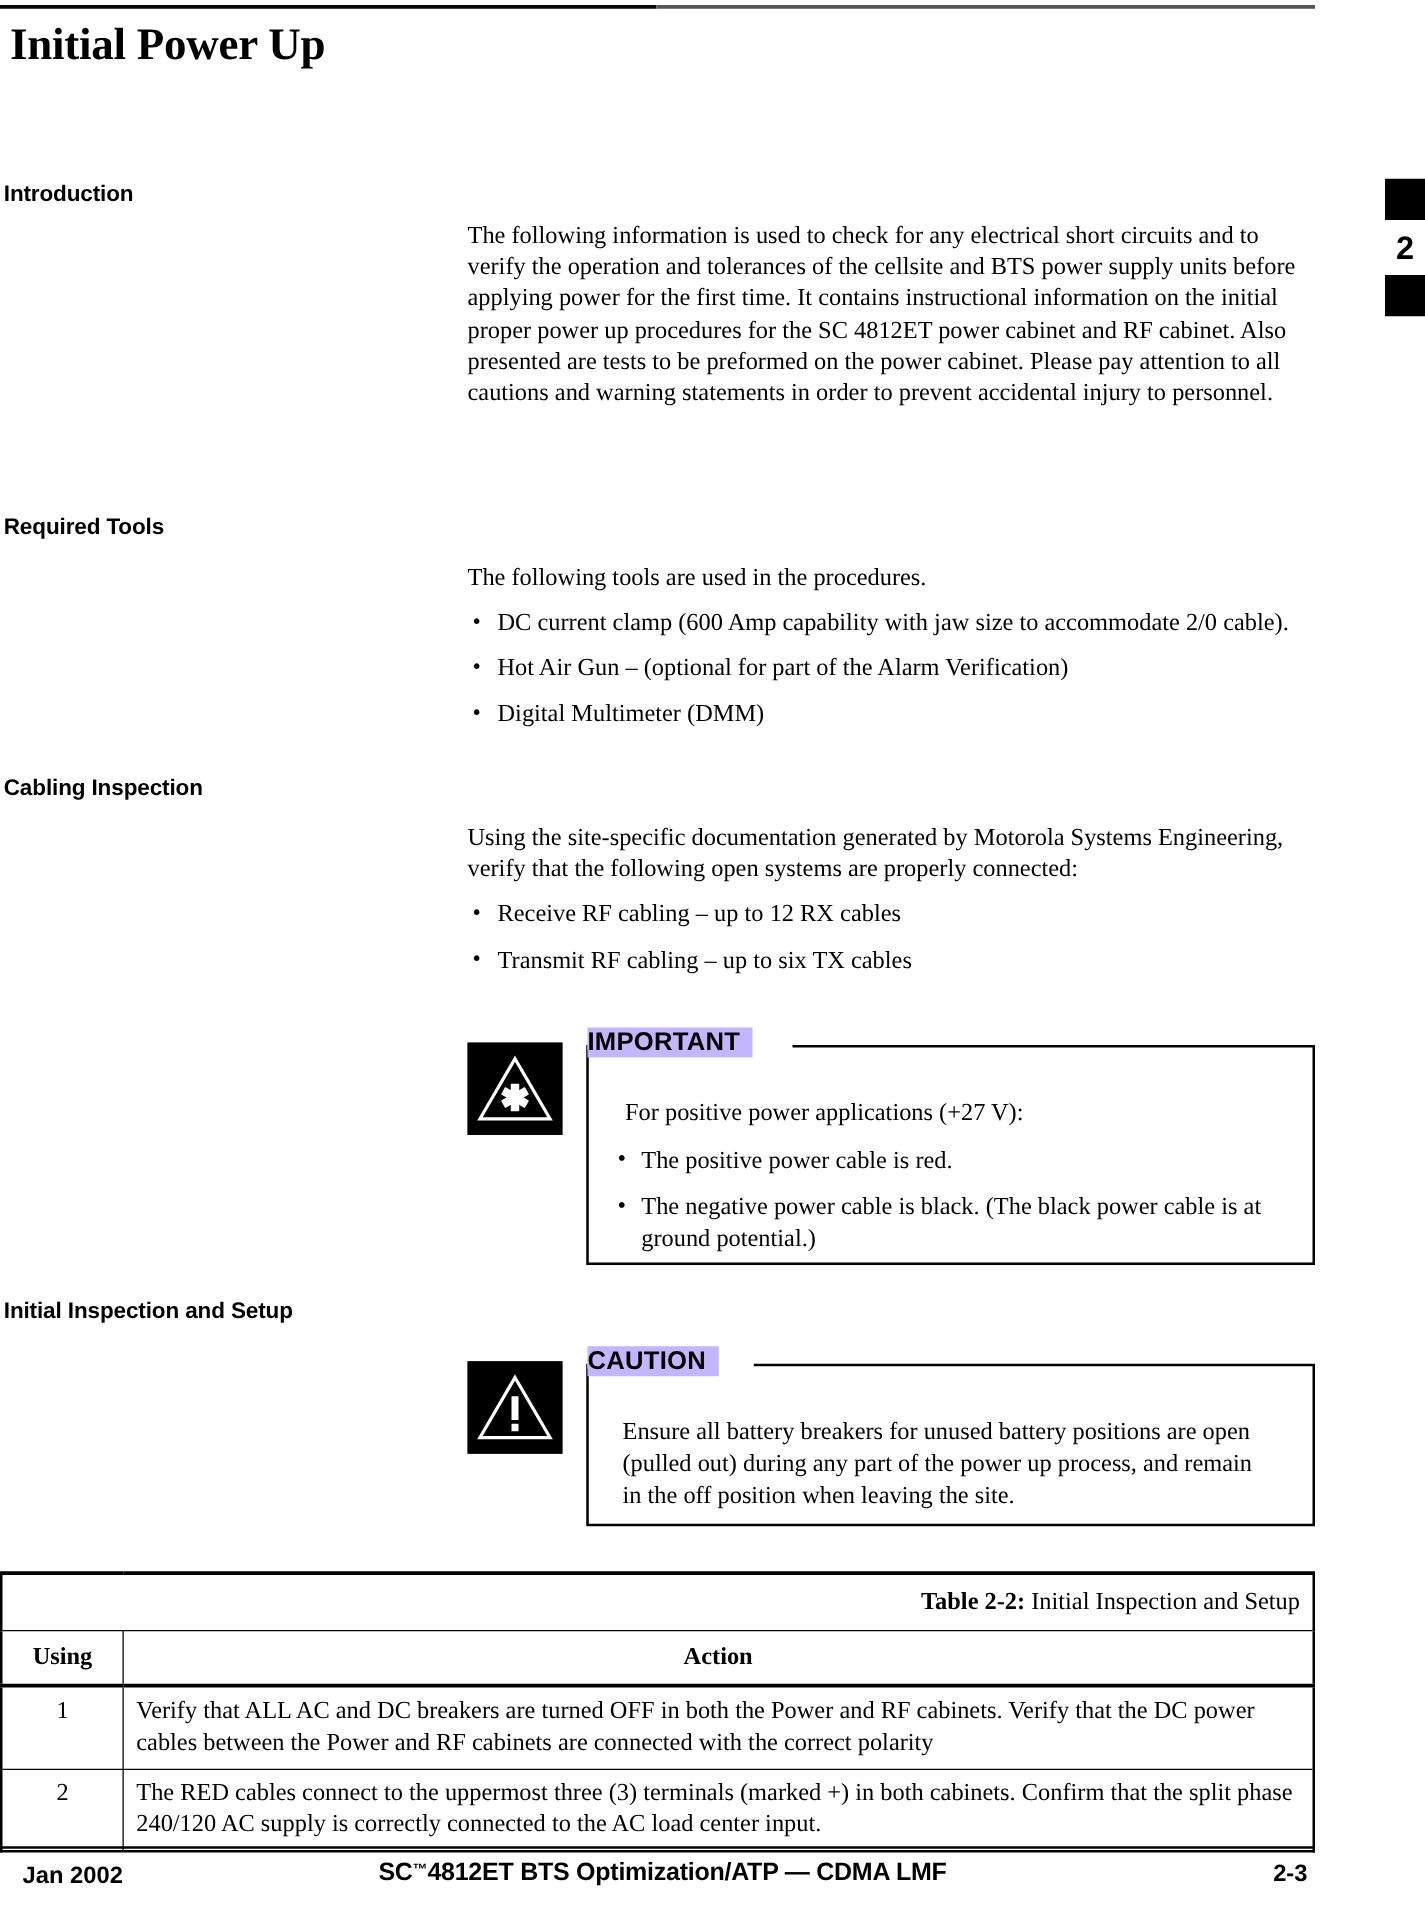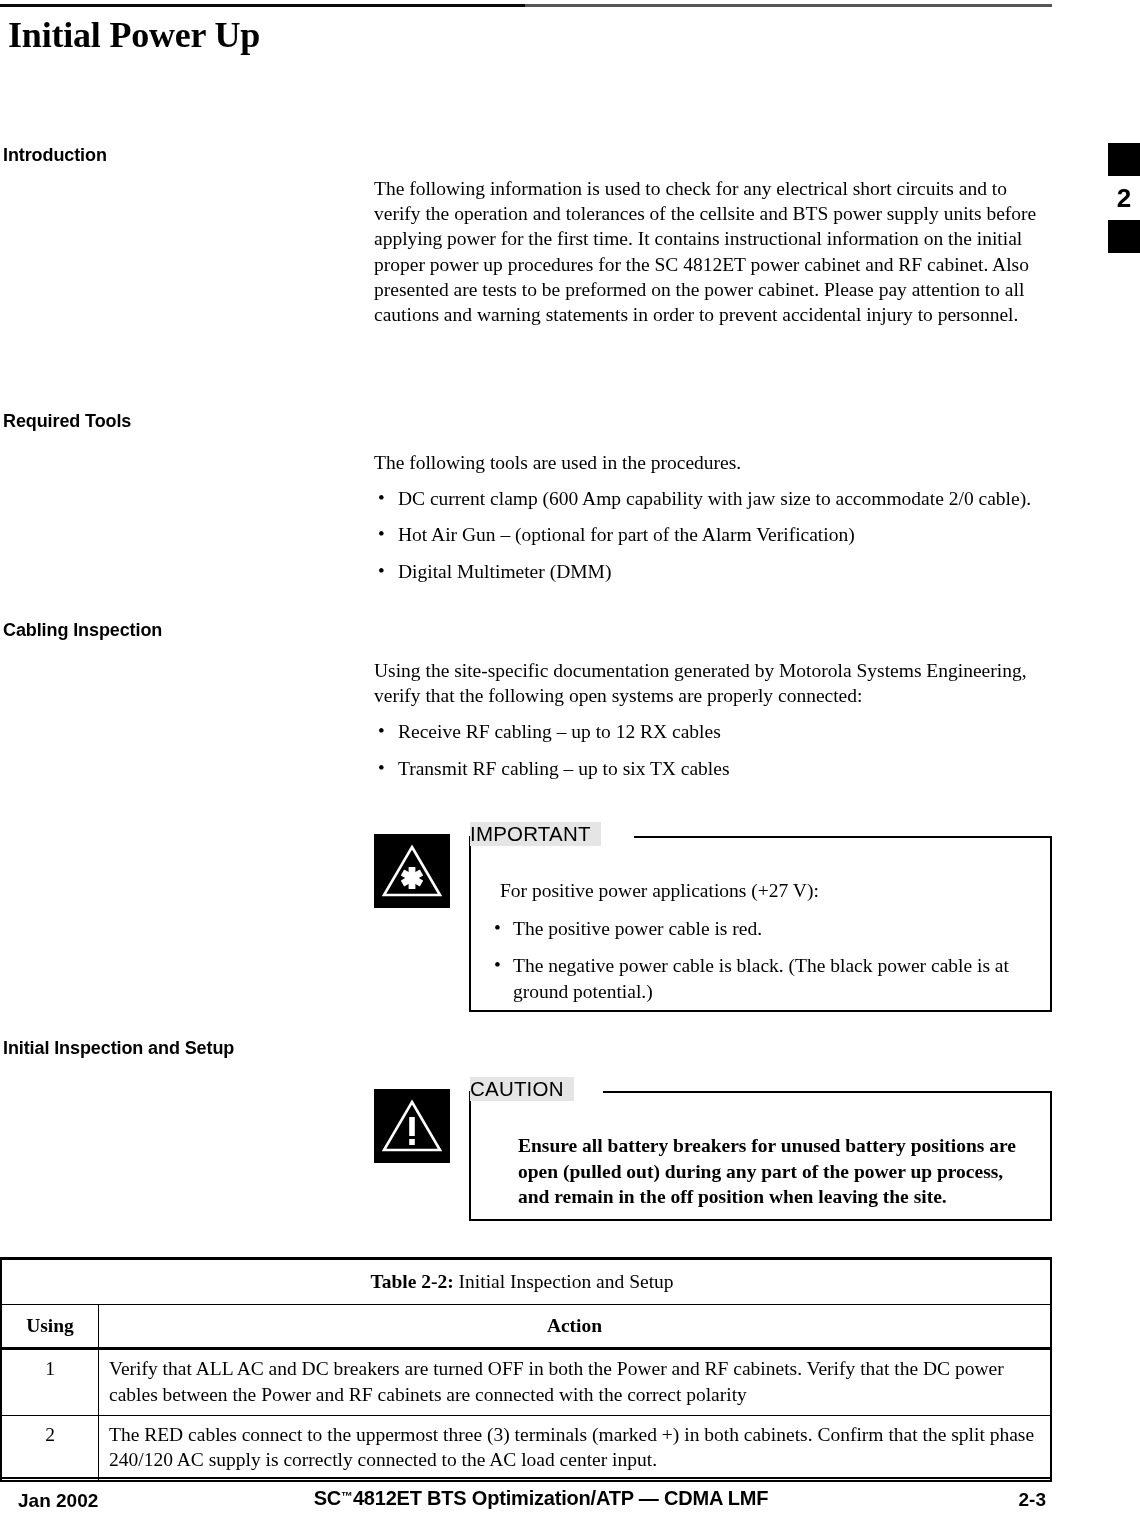--- a/index.html
+++ b/index.html
@@ -113,24 +113,24 @@
   }
   .callout .icon-box svg {
     display: block;
     width: 76px; height: 74px;
   }
   .callout .label {
     position: absolute;
     left: 96px;
     top: 0px;
     font-family: "Liberation Sans", "DejaVu Sans", sans-serif;
-    font-weight: normal;
+    font-weight: bold;
     font-size: 20.5px;
     letter-spacing: 0.2px;
-    background: #e5e5e5;
+    background: #c4b5fd;
     padding: 0 10px 0 0;
     z-index: 3;
     white-space: nowrap;
     text-align: right;
   }
   .callout .frame {
     position: absolute;
     left: 95px;
     top: 14px;
     border: 2px solid #000000;
@@ -176,21 +176,21 @@
     font-size: 19.5px;
     line-height: 25.2px;
   }
   .proc-table td, .proc-table th {
     border: 1px solid #000000;
     padding: 6px 10px 8px 10px;
     vertical-align: top;
     font-weight: normal;
   }
   .proc-table .tbl-caption {
-    text-align: center;
+    text-align: right;
     border-top: 3px solid #000;
     border-left: 2px solid #000;
     border-right: 2px solid #000;
     padding: 9px 10px 10px 2px;
   }
   .proc-table .tbl-caption b {
     font-weight: bold;
   }
   .proc-table thead th {
     text-align: center;
@@ -226,21 +226,21 @@
     height: 32px;
     font-family: "Liberation Sans", "DejaVu Sans", sans-serif;
     font-weight: bold;
     font-size: 18px;
   }
   .footer .f-date {
     position: absolute; left: 18px; top: 3px;
     font-size: 19px;
   }
   .footer .f-title {
-    position: absolute; left: 15px; top: 0;
+    position: absolute; left: 4px; top: 0;
     width: 1052px;
     text-align: center;
     font-size: 20px;
     letter-spacing: -0.2px;
   }
   .footer .f-title sup {
     font-size: 12px;
     vertical-align: 5px;
   }
   .footer .f-page {
@@ -317,21 +317,21 @@
     <svg viewBox="0 0 76 74" xmlns="http://www.w3.org/2000/svg">
       <rect x="0" y="0" width="76" height="74" fill="#000000"></rect>
       <polygon points="38,13 66,61 10,61" fill="none" stroke="#ffffff" stroke-width="2.6"></polygon>
       <rect x="35.2" y="28" width="5.6" height="19" fill="#ffffff"></rect>
       <rect x="35.2" y="50" width="5.6" height="6" fill="#ffffff"></rect>
     </svg>
   </div>
   <div class="label">CAUTION</div>
   <div class="frame" style="width:583px; height:130px;"></div>
   <div class="frame-mask" style="width:133px;"></div>
-  <div class="c-body" style="left:132px; top:44px; width:545px;font-weight:bold;">
+  <div class="c-body" style="left:112px; top:44px; width:545px;">
     <p>Ensure all battery breakers for unused battery positions are open (pulled out) during any part of the power up process, and remain in the off position when leaving the site.</p>
   </div>
 </div>
 
 <table class="proc-table" style="top:1257px;">
 
   <thead>
     <tr>
       <td class="tbl-caption" colspan="2"><b>Table 2-2:</b><span> Initial Inspection and Setup</span></td>
     </tr>

